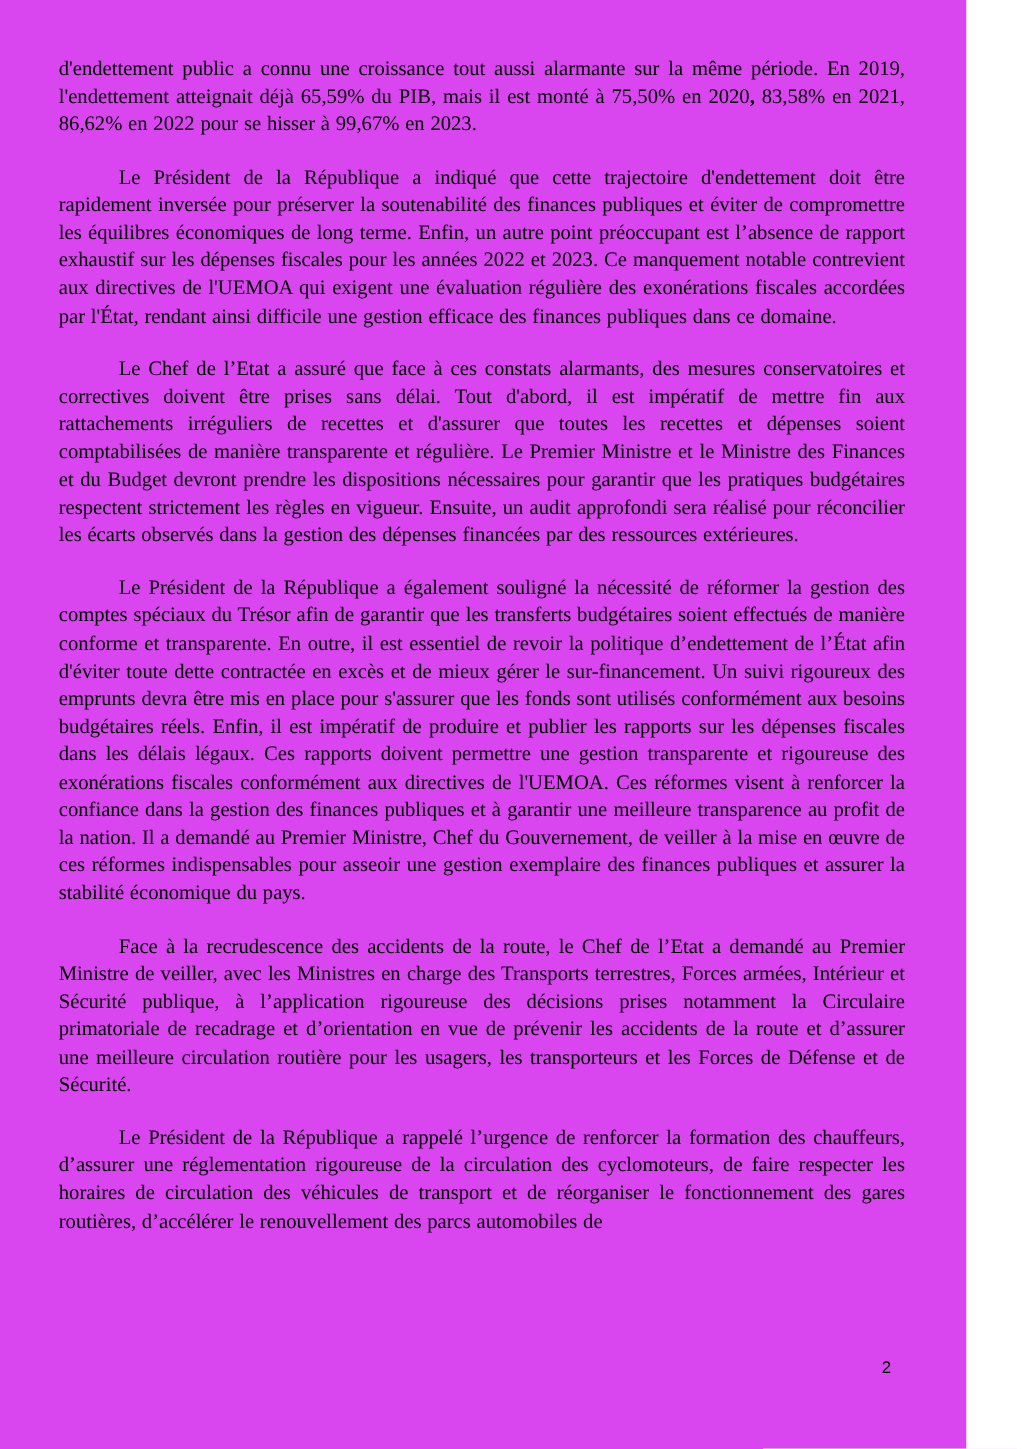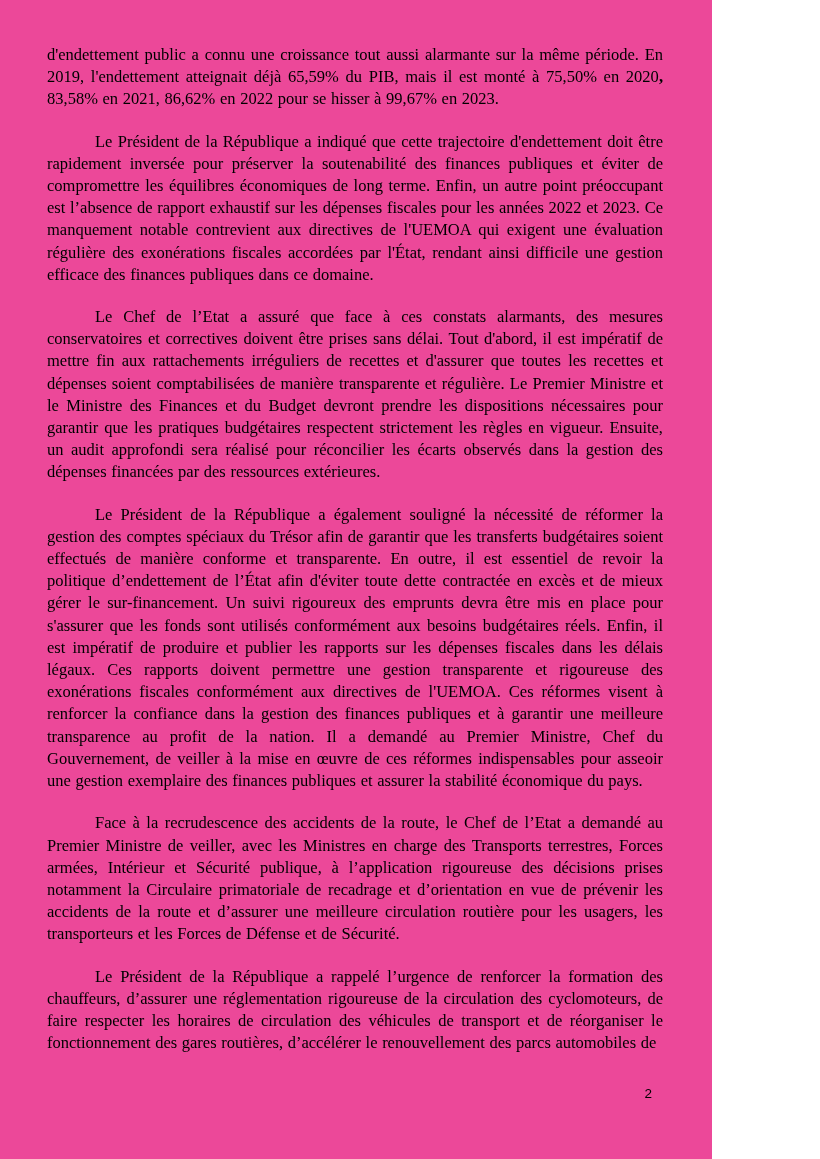--- a/index.html
+++ b/index.html
@@ -2,23 +2,23 @@
 <html lang="fr"><head>
 <meta charset="utf-8">
 <style>
   html, body {
     margin: 0;
     padding: 0;
     background: #ffffff;
   }
   .page {
     position: relative;
-    width: 712px;
+    width: 773px;
     height: 1159px;
-    background: #ec4899;
+    background: #d946ef;
     box-sizing: border-box;
     padding: 44px 49px 0 47px;
     overflow: hidden;
     color: #000000;
     font-family: "Liberation Serif", "DejaVu Serif", serif;
   }
   .doc-body {
     width: 100%;
   }
   .para {

